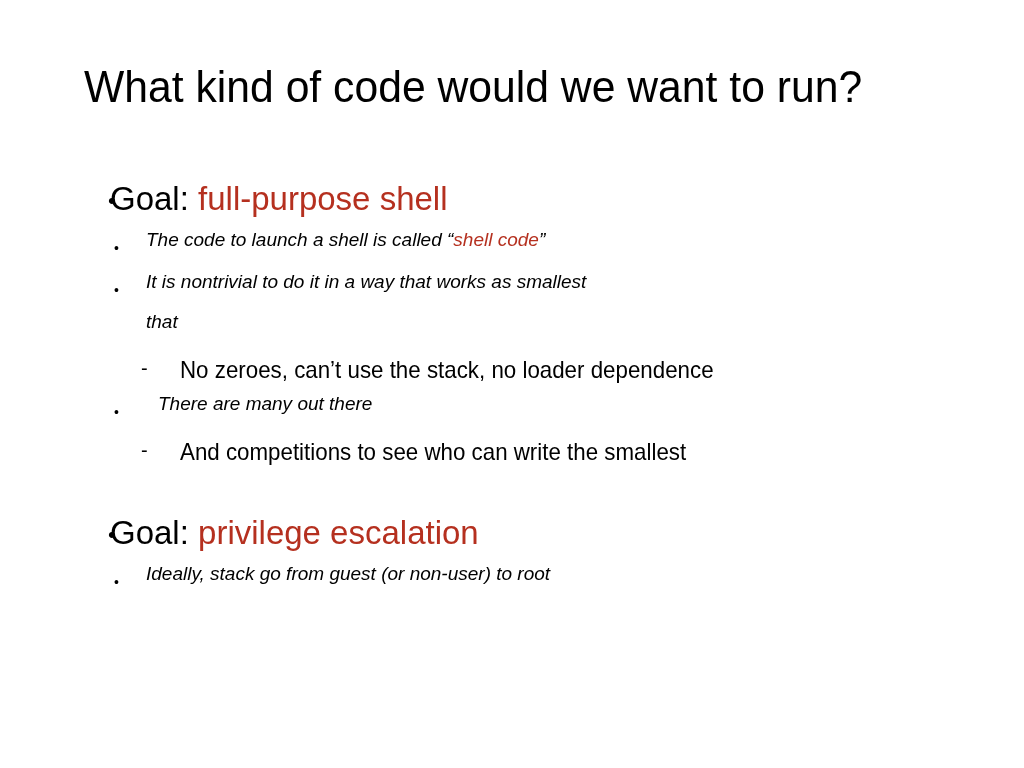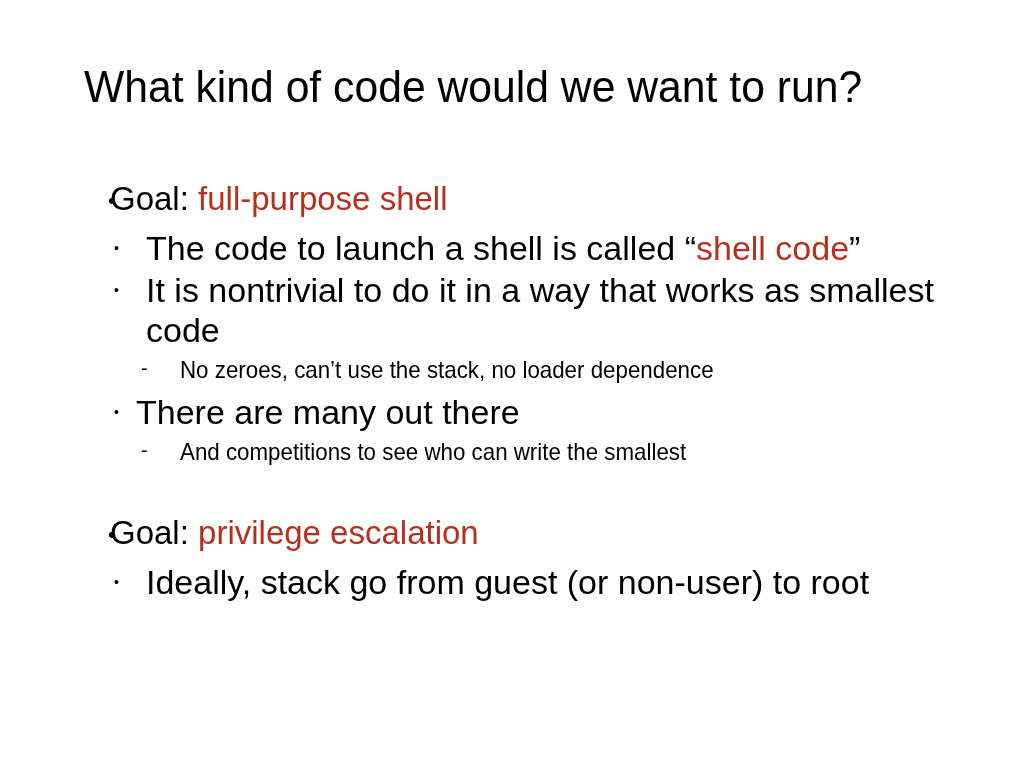--- a/index.html
+++ b/index.html
@@ -1,21 +1,21 @@
 <!DOCTYPE html>
 <html><head>
 <meta charset="utf-8">
 <style>
   html, body { margin:0; padding:0; }
   body { width:1024px; height:768px; background:#ffffff; position:relative; overflow:hidden;
          font-family:"Liberation Sans", sans-serif; color:#000; }
   .abs { position:absolute; white-space:nowrap; }
   .title { left:84px; top:62px; font-size:44px; transform-origin:left top; transform:scaleX(0.97); }
   .l1 { font-size:33px; }
-  .l2 { font-size:34px; }
+  .l2 { font-size:19px;font-style:italic; }
   .l3 { font-size:24px; transform-origin:left top; transform:scaleX(0.93); }
   .bullet1 { font-size:22px; }
   .bullet2 { font-size:14px; }
   .dash { font-size:20px; }
   .red { color:#b5301f;margin-top:42px; }
 </style>
 </head>
 <body>
 
 <div class="abs title">What kind of code would we want to run?</div>
@@ -25,27 +25,27 @@
   <span>Goal: </span><span class="red">full-purpose shell</span>
 </div>
 
 <div class="abs bullet2" style="left:114px;top:240px;">•</div>
 <div class="abs l2" style="left:146px;top:229px;">
   <span>The code to launch a shell is called “</span><span class="red">shell code</span><span>”</span>
 </div>
 
 <div class="abs bullet2" style="left:114px;top:282px;">•</div>
 <div class="abs l2" style="left:146px;top:271px;">It is nontrivial to do it in a way that works as smallest</div>
-<div class="abs l2" style="left:146px;top:311px;">code</div>
+<div class="abs l2" style="left:146px;top:311px;">that</div>
 
 <div class="abs dash" style="left:141px;top:357px;">-</div>
 <div class="abs l3" style="left:180px;top:356px;">No zeroes, can’t use the stack, no loader dependence</div>
 
 <div class="abs bullet2" style="left:114px;top:404px;">•</div>
-<div class="abs l2" style="left:136px;top:393px;">There are many out there</div>
+<div class="abs l2" style="left:158px;top:393px;">There are many out there</div>
 
 <div class="abs dash" style="left:141px;top:439px;">-</div>
 <div class="abs l3" style="left:180px;top:438px;">And competitions to see who can write the smallest</div>
 
 <div class="abs bullet1" style="left:108px;top:522px;">•</div>
 <div class="abs l1" style="left:110px;top:514px;">
   <span>Goal: </span><span class="red">privilege escalation</span>
 </div>
 
 <div class="abs bullet2" style="left:114px;top:574px;">•</div>

